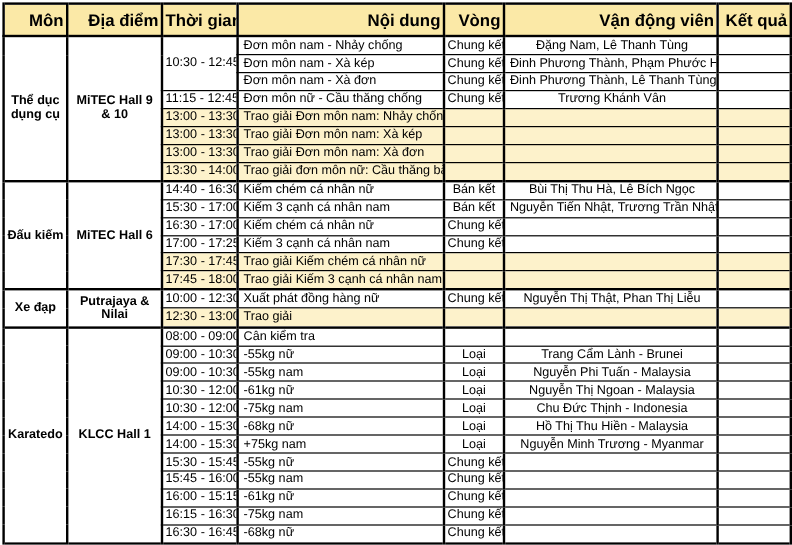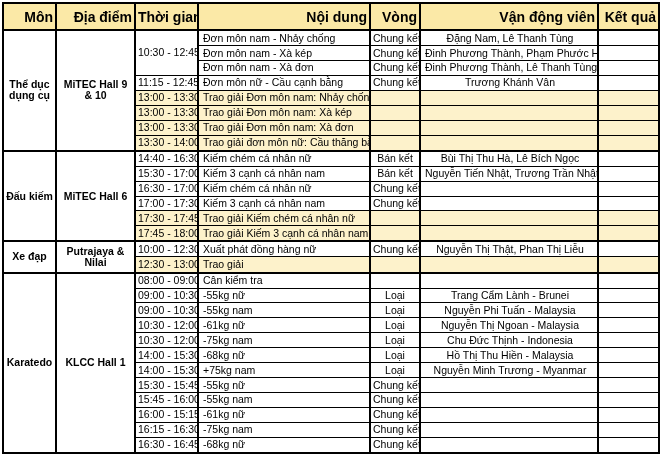--- a/index.html
+++ b/index.html
@@ -100,21 +100,21 @@
           <td class="c-res"></td>
         </tr>
         <tr>
           <td class="c-event">Đơn môn nam - Xà đơn</td>
           <td class="c-round">Chung kết</td>
           <td class="c-ath">Đinh Phương Thành, Lê Thanh Tùng</td>
           <td class="c-res"></td>
         </tr>
         <tr>
           <td class="c-time">11:15 - 12:45</td>
-          <td class="c-event">Đơn môn nữ - Cầu cạnh bằng</td>
+          <td class="c-event">Đơn môn nữ - Cầu thăng chống</td>
           <td class="c-round">Chung kết</td>
           <td class="c-ath">Trương Khánh Vân</td>
           <td class="c-res"></td>
         </tr>
         <tr>
           <td class="c-time hl">13:00 - 13:30</td>
           <td class="c-event hl">Trao giải Đơn môn nam: Nhảy chống</td>
           <td class="c-round hl"></td>
           <td class="c-ath hl"></td>
           <td class="c-res hl"></td>
@@ -157,21 +157,21 @@
           <td class="c-res"></td>
         </tr>
         <tr>
           <td class="c-time">16:30 - 17:00</td>
           <td class="c-event">Kiếm chém cá nhân nữ</td>
           <td class="c-round">Chung kết</td>
           <td class="c-ath"></td>
           <td class="c-res"></td>
         </tr>
         <tr>
-          <td class="c-time">17:00 - 17:30</td>
+          <td class="c-time">17:00 - 17:25</td>
           <td class="c-event">Kiếm 3 cạnh cá nhân nam</td>
           <td class="c-round">Chung kết</td>
           <td class="c-ath"></td>
           <td class="c-res"></td>
         </tr>
         <tr>
           <td class="c-time hl">17:30 - 17:45</td>
           <td class="c-event hl">Trao giải Kiếm chém cá nhân nữ</td>
           <td class="c-round hl"></td>
           <td class="c-ath hl"></td>

